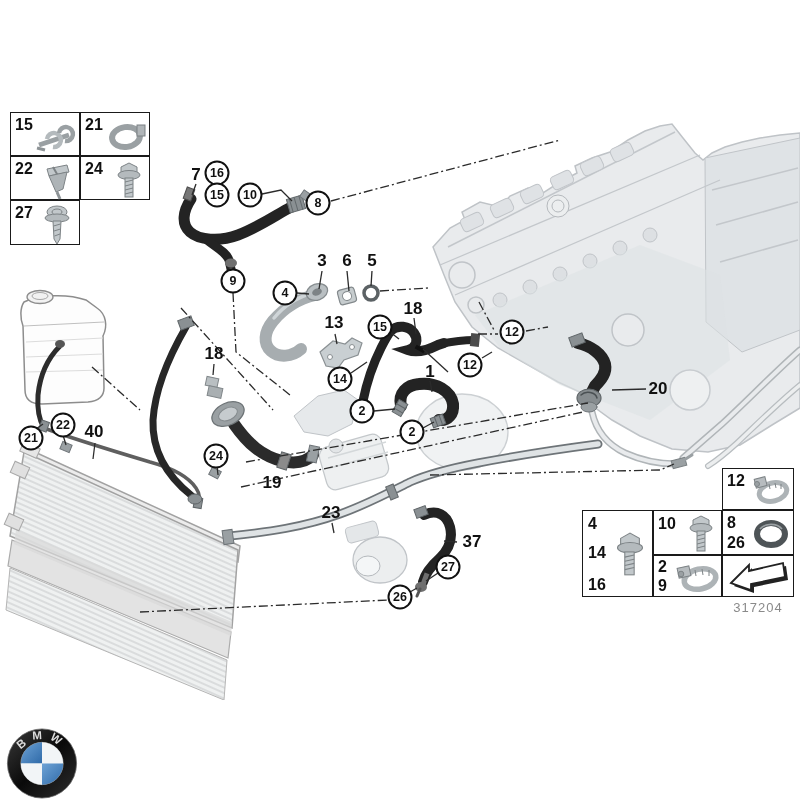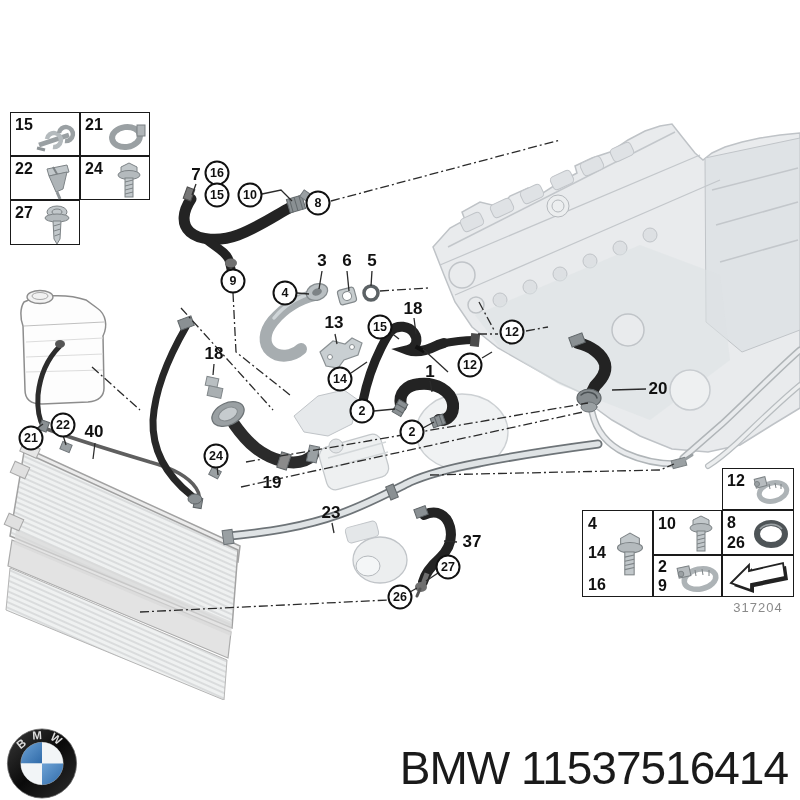--- a/index.html
+++ b/index.html
@@ -428,14 +428,13 @@
     <circle cx="38" cy="38" r="36" fill="url(#ring)" stroke="#666" stroke-width="0.8"></circle>
     <circle cx="38" cy="38" r="22" fill="#e9edf0" stroke="#888" stroke-width="1"></circle>
     <path d="M38,16 A22,22 0 0 0 16,38 L38,38 Z" fill="url(#blu)"></path>
     <path d="M38,38 L60,38 A22,22 0 0 0 38,16 Z" fill="#f2f5f7"></path>
     <path d="M16,38 A22,22 0 0 0 38,60 L38,38 Z" fill="#f2f5f7"></path>
     <path d="M38,38 L38,60 A22,22 0 0 0 60,38 Z" fill="url(#blu)"></path>
     <text font-size="12" font-weight="bold" fill="#dcdcdc" letter-spacing="7" text-anchor="middle">
       <textPath href="#logoArc" startOffset="50%">BMW</textPath>
     </text>
   </svg>
-  <div class="title">BMW 11537516414</div>
 </div>
 
 </body></html>

